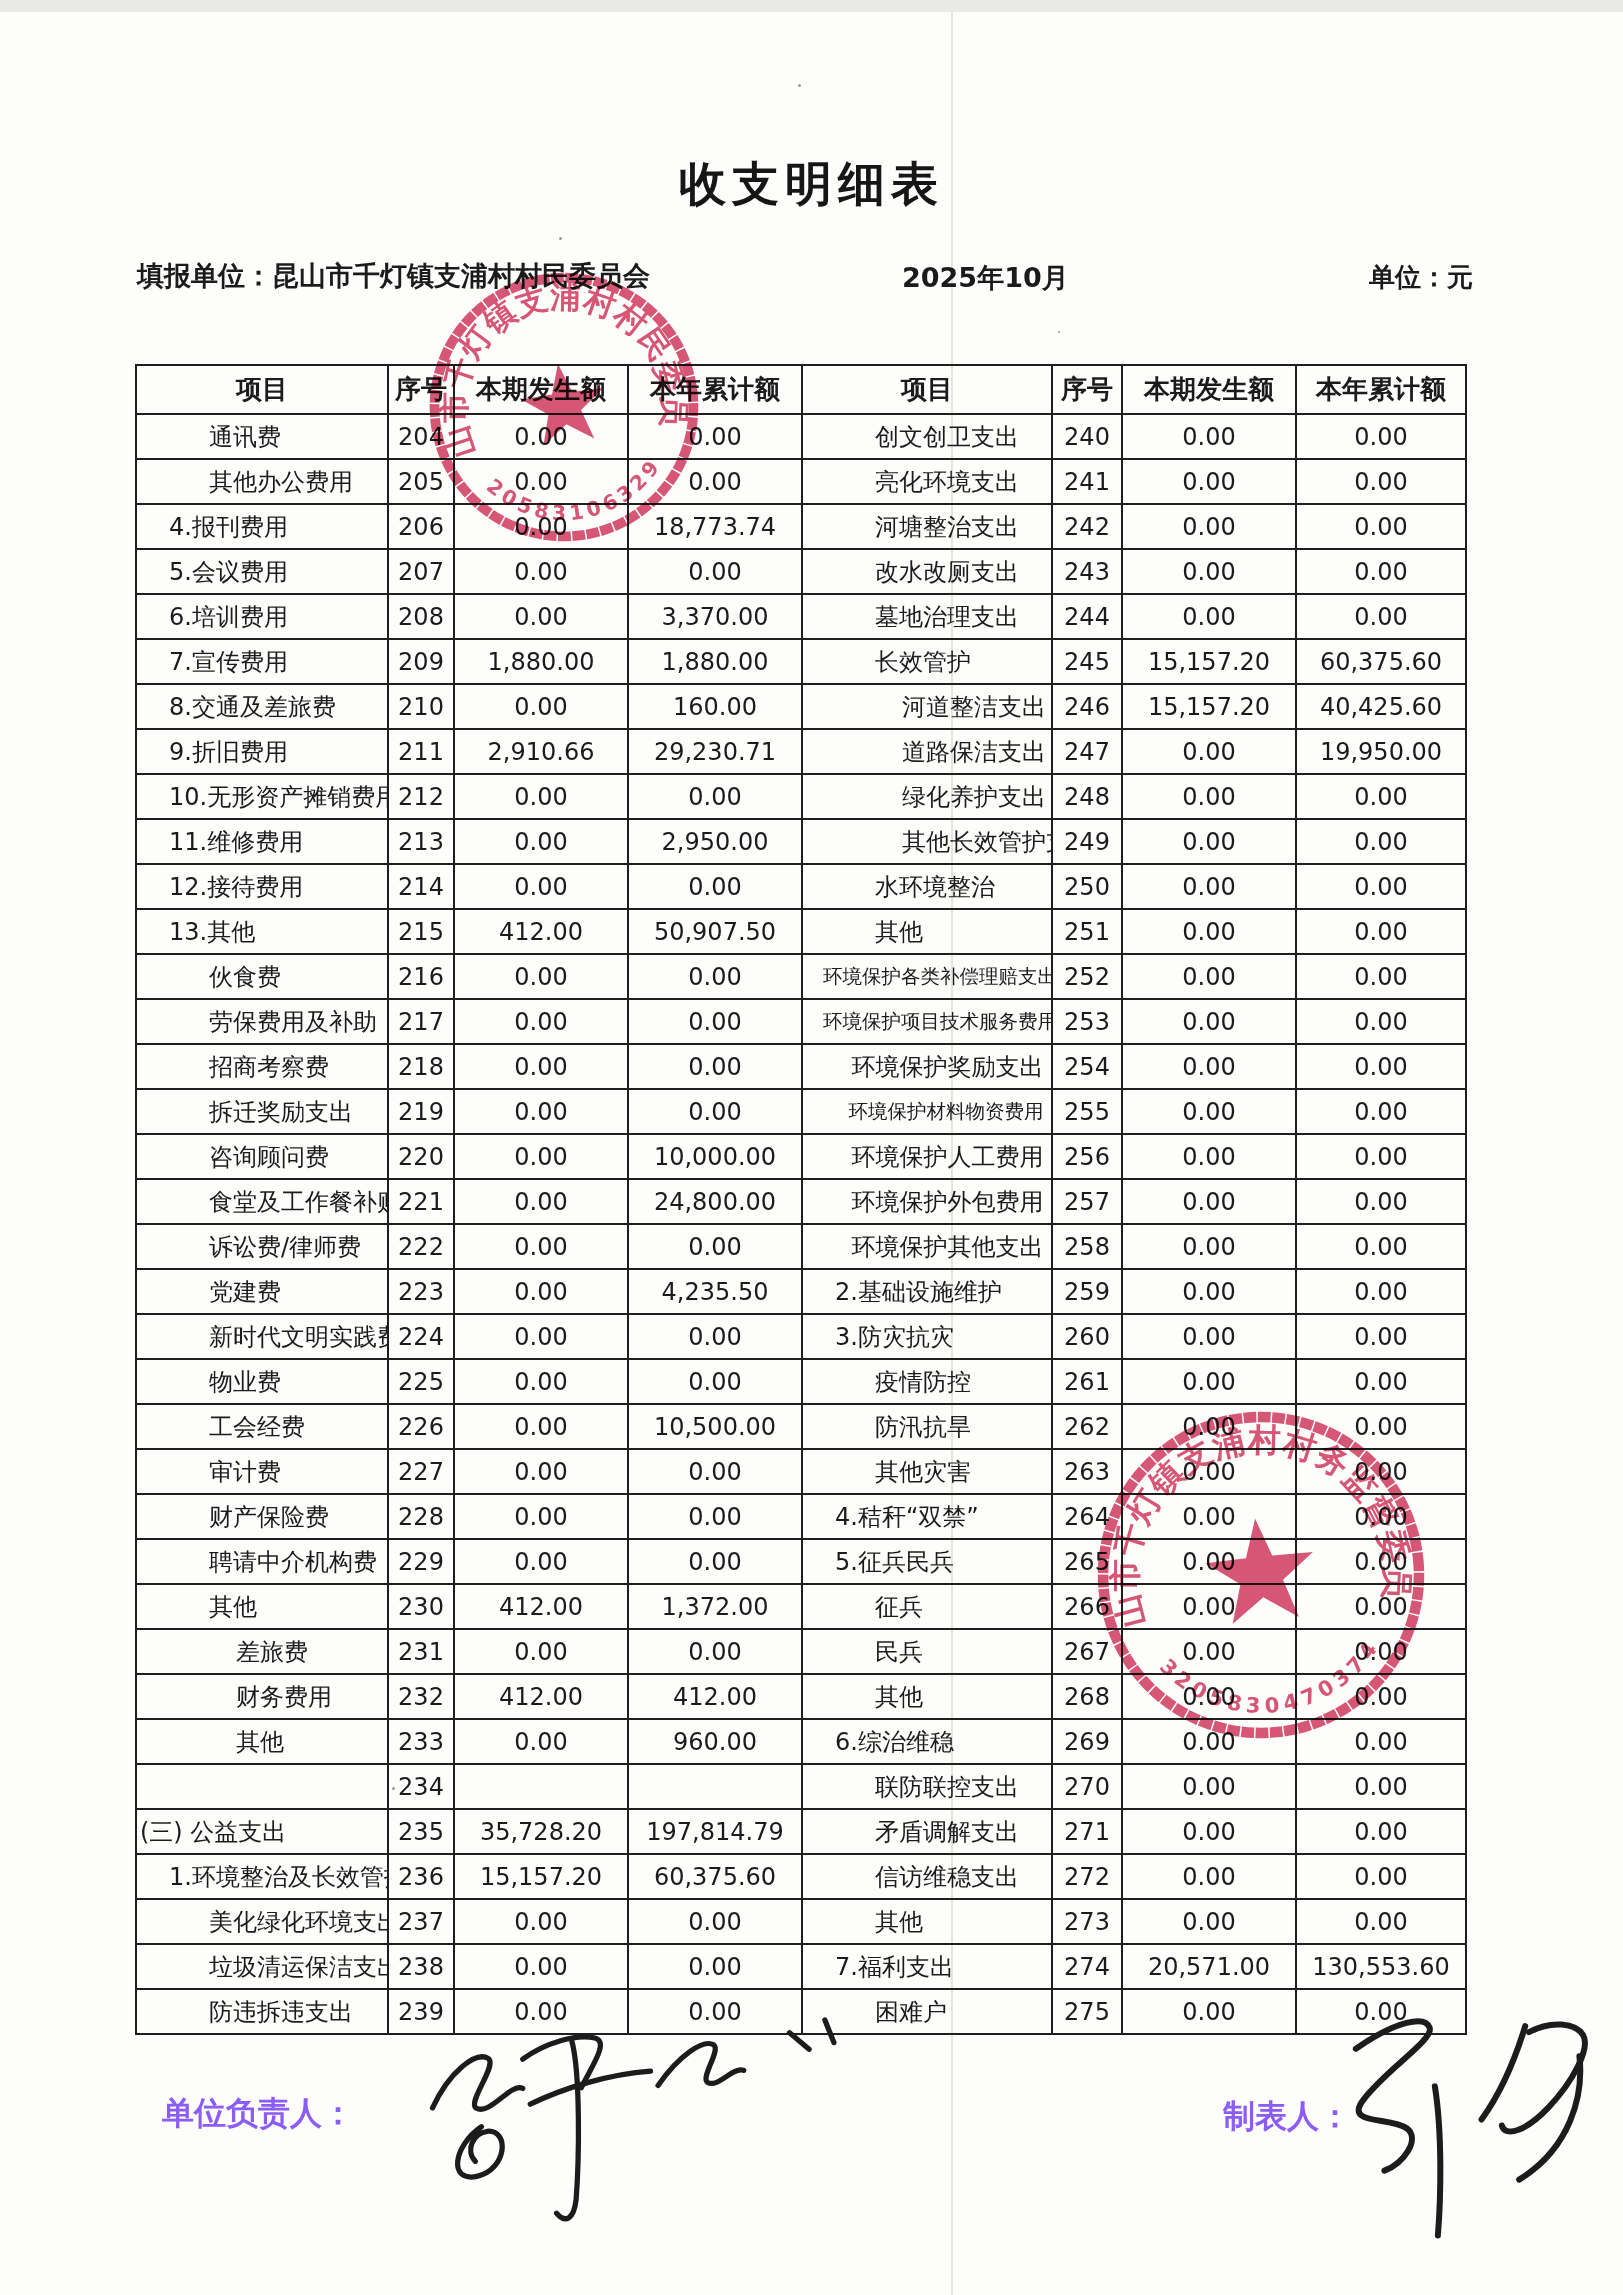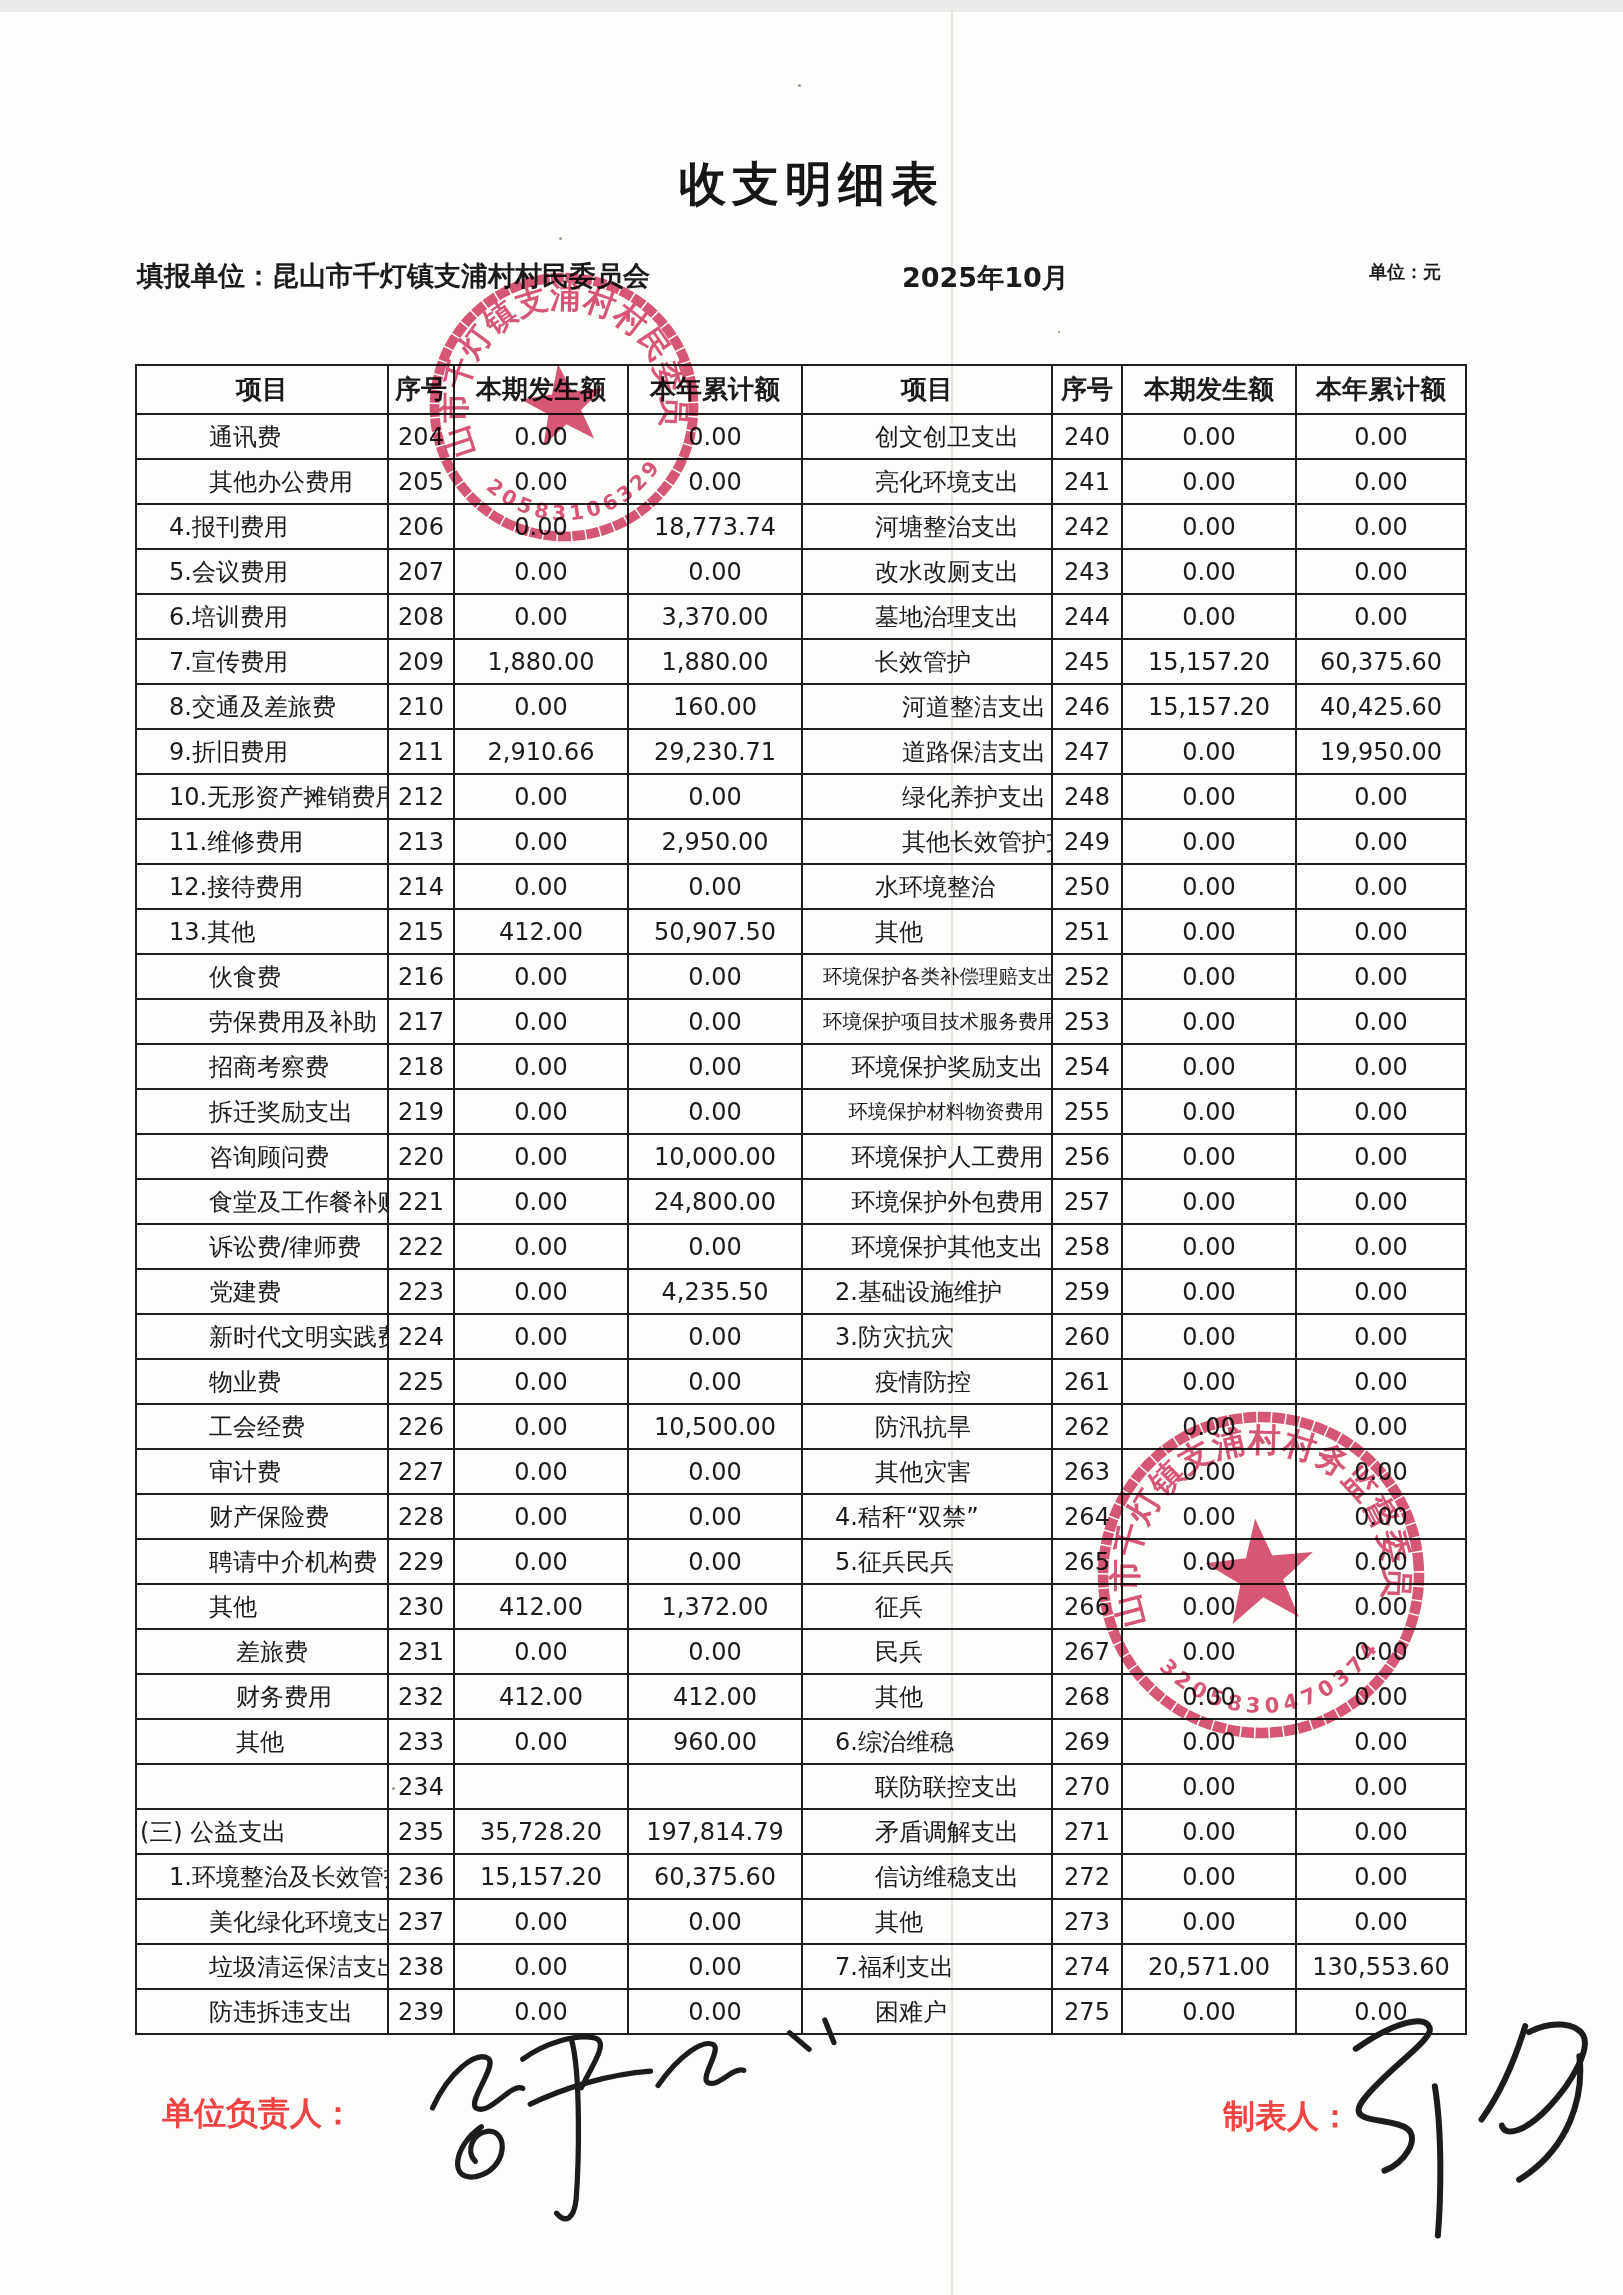--- a/index.html
+++ b/index.html
@@ -18,21 +18,21 @@
   }
   .speck{position:absolute;background:#9a9a96;border-radius:50%;z-index:1;}
   .doc-title{
     position:absolute;top:141px;left:0;width:1623px;
     text-align:center;font-size:47px;font-weight:600;letter-spacing:6px;
     color:#161616;z-index:2;
   }
   .meta-row{position:absolute;top:246px;left:0;width:1623px;height:38px;z-index:2;}
   .meta-unit{position:absolute;left:137px;top:0;font-size:27px;font-weight:600;}
   .meta-period{position:absolute;left:902px;top:1.5px;font-size:27px;font-weight:700;}
-  .meta-currency{position:absolute;left:1369px;top:1.5px;font-size:18px;font-weight:600;}
+  .meta-currency{position:absolute;left:1369px;top:1.5px;font-size:26px;font-weight:600;}
 
   table.sheet{
     position:absolute;left:135px;top:352px;width:1330px;
     border-collapse:collapse;table-layout:fixed;z-index:2;
     background:transparent;
   }
   table.sheet td,table.sheet th{
     border:2.3px solid #1f1f1f;
     padding:0;vertical-align:middle;
     overflow:hidden;white-space:nowrap;
@@ -53,21 +53,21 @@
   td.c-amt{text-align:center;}
 
   .stamp{position:absolute;z-index:4;mix-blend-mode:multiply;opacity:0.92;}
   .stamp svg{display:block;}
   .stamp-1{left:421px;top:252px;transform:rotate(-8deg);}
   .stamp-2{left:1088px;top:1390px;transform:rotate(-6deg);}
 
   .sig{position:absolute;z-index:3;}
   .sig svg{display:block;}
   .sig-label{
-    position:absolute;font-size:32px;font-weight:600;color:#ef4444;z-index:3;text-align:right;
+    position:absolute;font-size:32px;font-weight:600;color:#8b5cf6;z-index:3;text-align:right;
   }
   .label-left{left:162px;top:2080px;}
   .label-right{left:1223px;top:2083px;}
 </style>
 </head>
 <body>
 
 <div class="page">
 
   <div class="fold-line"></div>

